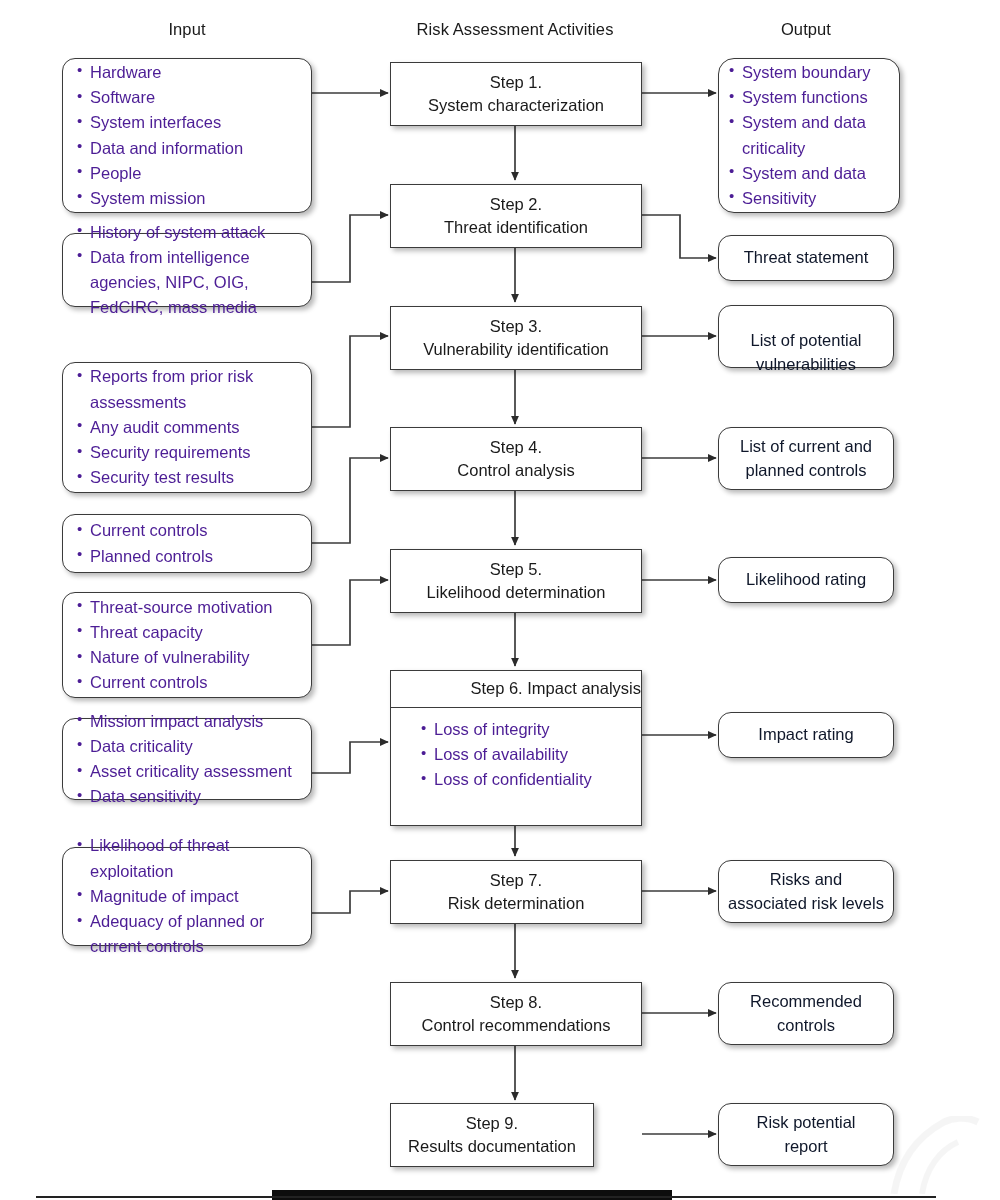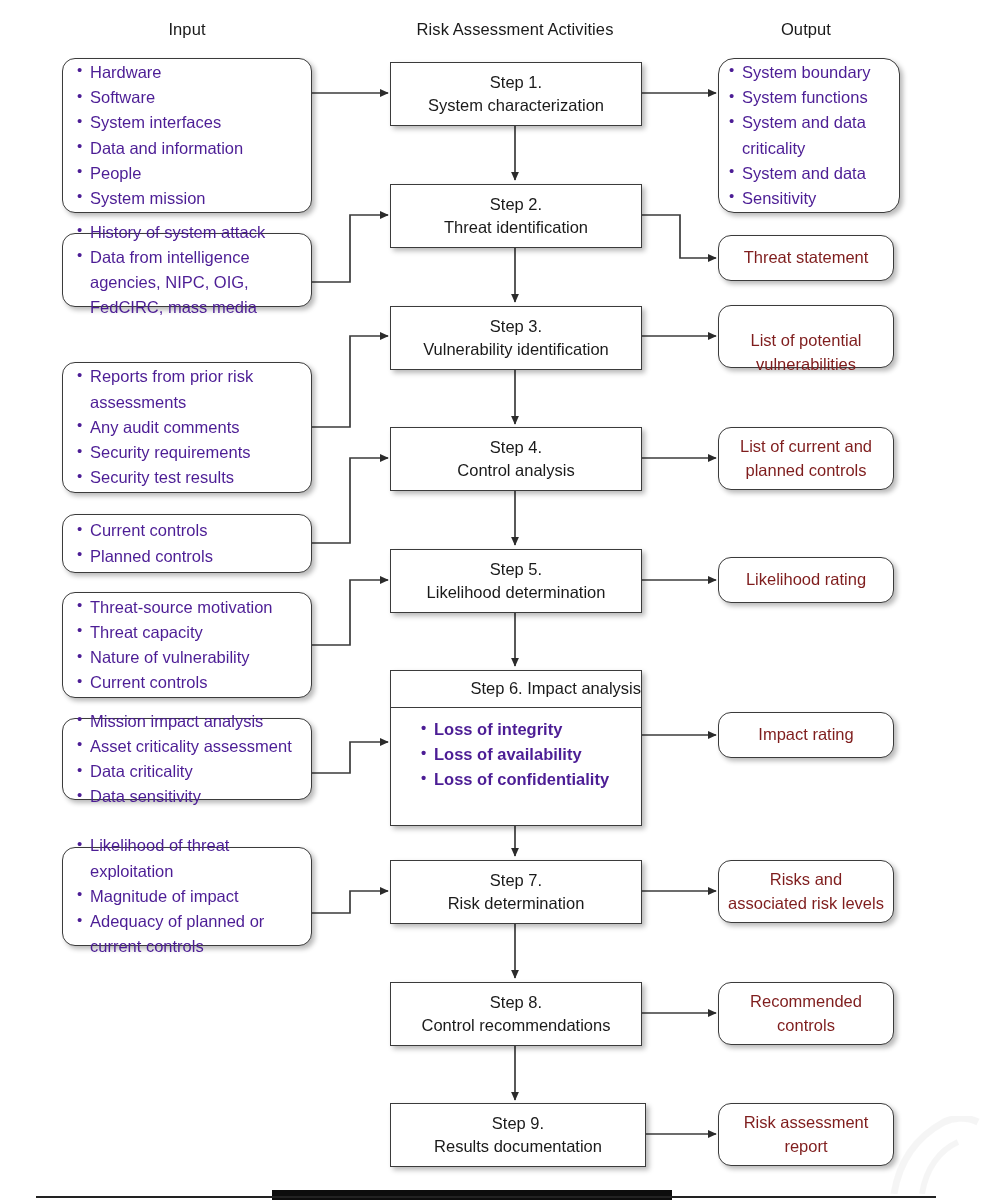--- a/index.html
+++ b/index.html
@@ -57,41 +57,41 @@
     top:-0.5px;
     font-size:15px;
   }
 
   
   .ctext{
     font-size:16.5px;
     line-height:1.45;
     text-align:center;
     padding:0 8px;
-    color:#7f1d1d;
+    color:#0f172a;
   }
 
   
   .steptext{
     font-size:16.5px;
     line-height:1.42;
     text-align:center;
     color:#1a1a1a;
   }
 
   
   .s6head{
     font-size:16.5px;
     text-align:right;
     padding:8px 0 9px;
     border-bottom:1.6px solid #3b3b3b;
     color:#1a1a1a;
   }
   .s6body{ padding:9px 0 6px 30px; }
-  .s6body ul.blist{ padding-left:0;font-weight:bold; }
+  .s6body ul.blist{ padding-left:0; }
 
   
   #links{
     position:absolute;
     left:0;top:0;
     width:1000px;height:1200px;
     pointer-events:none;
   }
 
   
@@ -197,22 +197,22 @@
       <li>Threat-source motivation</li>
       <li>Threat capacity</li>
       <li>Nature of vulnerability</li>
       <li>Current controls</li>
     </ul>
   </div>
 
   <div class="node rounded" style="left:62px;top:718px;width:250px;height:82px;">
     <ul class="blist">
       <li>Mission impact analysis</li>
+      <li>Data criticality</li>
       <li>Asset criticality assessment</li>
-      <li>Data criticality</li>
       <li>Data sensitivity</li>
     </ul>
   </div>
 
   <div class="node rounded" style="left:62px;top:847px;width:250px;height:99px;">
     <ul class="blist">
       <li>Likelihood of threat exploitation</li>
       <li>Magnitude of impact</li>
       <li>Adequacy of planned or current controls</li>
     </ul>
@@ -257,21 +257,21 @@
   <div class="node square" style="left:390px;top:860px;width:252px;height:64px;">
     <div class="steptext">Step 7.</div>
     <div class="steptext">Risk determination</div>
   </div>
 
   <div class="node square" style="left:390px;top:982px;width:252px;height:64px;">
     <div class="steptext">Step 8.</div>
     <div class="steptext">Control recommendations</div>
   </div>
 
-  <div class="node square" style="left:390px;top:1103px;width:256px;height:64px;">
+  <div class="node square" style="left:390px;top:1103px;width:204px;height:64px;">
     <div class="steptext">Step 9.</div>
     <div class="steptext">Results documentation</div>
   </div>
 
   <div class="node rounded" style="left:718px;top:58px;width:182px;height:155px;border-radius:16px;">
     <ul class="blist" style="padding-left:10px;">
       <li>System boundary</li>
       <li>System functions</li>
       <li>System and data criticality</li>
       <li>System and data</li>
@@ -305,21 +305,21 @@
     <div class="ctext" style="white-space:pre-line;">Risks and
 associated risk levels</div>
   </div>
 
   <div class="node rounded" style="left:718px;top:982px;width:176px;height:63px;">
     <div class="ctext" style="white-space:pre-line;">Recommended
 controls</div>
   </div>
 
   <div class="node rounded" style="left:718px;top:1103px;width:176px;height:63px;">
-    <div class="ctext" style="white-space:pre-line;">Risk assessment
+    <div class="ctext" style="white-space:pre-line;">Risk potential
 report</div>
   </div>
 
   <div class="page-edge" style="left:272px;top:1190px;width:400px;height:10px;"></div>
   <div class="page-edge-thin" style="left:36px;top:1196px;width:900px;"></div>
 
   <svg class="watermark" viewBox="0 0 110 78">
     <path d="M12,78 C18,40 40,18 62,6 C70,2 84,0 96,6" stroke="#555" stroke-width="7" fill="none"></path>
     <path d="M40,78 C44,52 58,34 76,26" stroke="#555" stroke-width="6" fill="none"></path>
   </svg>

